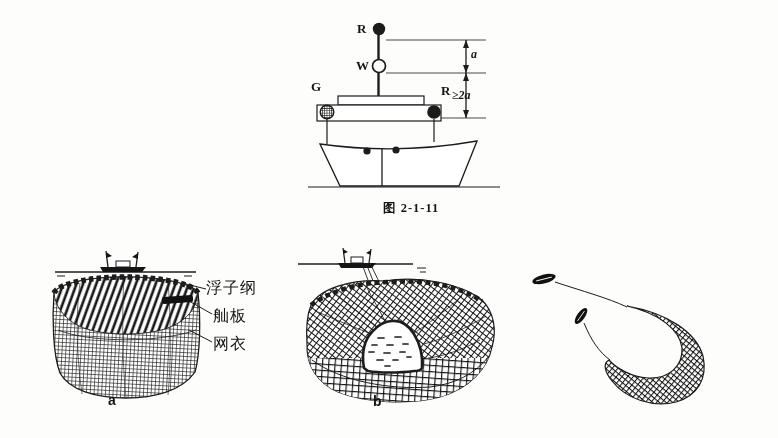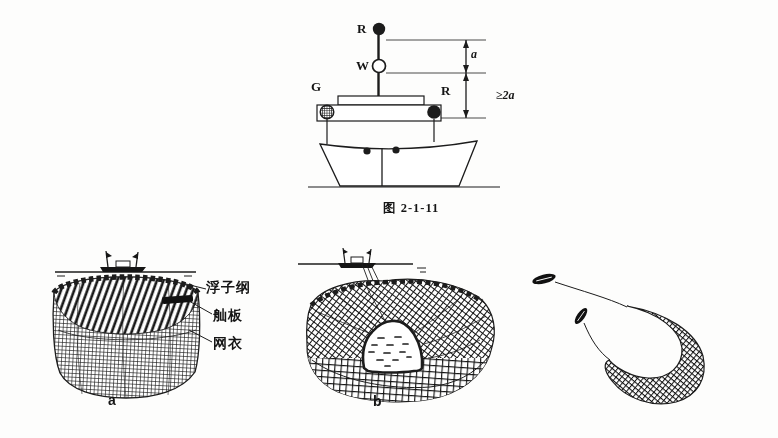--- a/index.html
+++ b/index.html
@@ -5,21 +5,21 @@
   html,body{margin:0;padding:0;background:#fff;}
   .page{
     position:relative;width:778px;height:438px;background:#fdfdfc;overflow:hidden;
     font-family:"Liberation Sans",sans-serif;color:#1c1c1c;
   }
   .page svg{position:absolute;left:0;top:0;}
   .lbl{position:absolute;white-space:nowrap;line-height:1;color:#151515;}
   .light-letter{font-family:"Liberation Serif",serif;font-weight:bold;font-size:13px;}
   .dim-letter{font-family:"Liberation Serif",serif;font-style:italic;font-weight:bold;font-size:12px;}
   .fig-cap{font-family:"Liberation Serif",serif;font-weight:bold;font-size:12.5px;letter-spacing:1px;padding-left:20px;}
-  .cjk{font-weight:bold;font-size:14px;letter-spacing:1px;}
+  .cjk{font-weight:normal;font-size:16px;letter-spacing:1px;}
   .sub-label{font-family:"Liberation Sans",sans-serif;font-weight:bold;font-size:14px;}
   .main-cap{font-weight:bold;font-size:13.5px;letter-spacing:0.5px;}
 </style>
 </head>
 <body>
 
 <div class="page">
 
   <svg width="778" height="438" viewBox="0 0 778 438">
     <defs>
@@ -151,21 +151,21 @@
       <path stroke-width="1" d="M555,282 C582,291 608,298 627,307 M584,323 C591,340 599,352 610,360"></path>
       <path d="M627,306 C667,313 696,332 703,356 C708,379 697,396 676,402 C653,408 626,399 612,381 C604,371 603,363 609,360 C616,368 631,377 648,378 C669,379 683,366 682,348 C680,330 659,313 627,306 Z" fill="url(#pMesh2)" stroke-width="1.2"></path>
     </g>
   </svg>
 
   <span class="lbl light-letter" style="left:357px;top:22px;">R</span>
   <span class="lbl light-letter" style="left:356px;top:59px;">W</span>
   <span class="lbl light-letter" style="left:311px;top:80px;">G</span>
   <span class="lbl light-letter" style="left:441px;top:84px;">R</span>
   <span class="lbl dim-letter" style="left:471px;top:48px;">a</span>
-  <span class="lbl dim-letter" style="left:496px;top:89px;">≥2a</span>
+  <span class="lbl dim-letter" style="left:452px;top:89px;">≥2a</span>
   <span class="lbl fig-cap" style="left:363px;top:202px;">图 2-1-11</span>
 
   <span class="lbl cjk" style="left:206px;top:280px;">浮子纲</span>
   <span class="lbl cjk" style="left:213px;top:308px;">舢板</span>
   <span class="lbl cjk" style="left:213px;top:336px;text-align:center;">网衣</span>
 
   <span class="lbl sub-label" style="left:108px;top:393px;">a</span>
   <span class="lbl sub-label" style="left:373px;top:394px;">b</span>
 </div>
 

